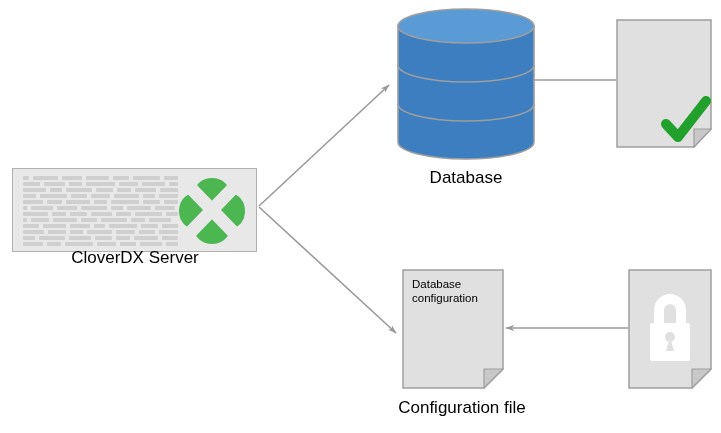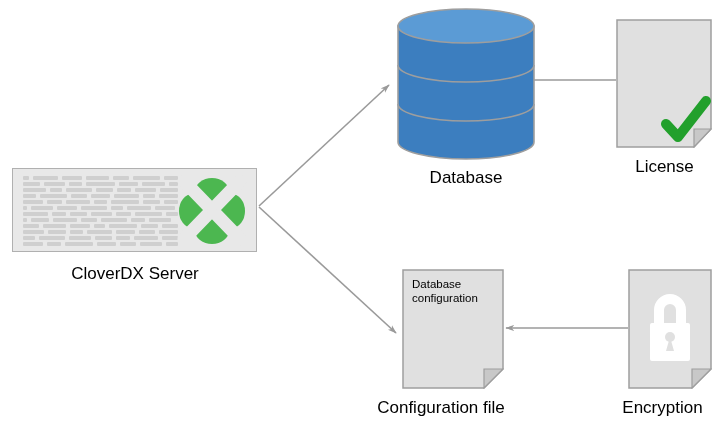--- a/index.html
+++ b/index.html
@@ -58,24 +58,24 @@
     position:absolute;left:10px;top:8px;width:88px;
     font-size:11.5px;line-height:14px;color:#000;
   }
   .conf-props{margin-top:12px;padding-left:8px;}
   
   #encryption-node{
     position:absolute;left:628px;top:269px;width:84px;height:120px;
   }
 
   
-  #label-server{left:0px;top:264px;width:270px;}
+  #label-server{left:0px;top:248px;width:270px;}
   #label-database{left:386px;top:168px;width:160px;}
   #label-license{left:612px;top:157px;width:105px;}
-  #label-config{left:336px;top:398px;width:210px;}
+  #label-config{left:357px;top:398px;width:210px;}
   #label-encryption{left:604px;top:398px;width:117px;}
 </style>
 </head>
 <body>
 
 <div class="stage">
 
   <svg class="svg-layer" viewBox="0 0 721 433">
     <defs>
       <marker id="ah" markerWidth="10" markerHeight="10" refX="8.2" refY="3.4" orient="auto" markerUnits="userSpaceOnUse">
@@ -246,17 +246,15 @@
     <g>
       <path d="M26,54 L26,41 A16,16 0 0 1 58,41 L58,54 L48,54 L48,41 A6,6 0 0 0 36,41 L36,54 Z" fill="#ffffff"></path>
       <rect x="22" y="54" width="40" height="38" rx="2" fill="#ffffff"></rect>
       <circle cx="42" cy="68" r="5" fill="#e0e0e0"></circle>
       <path d="M42,68 L38,82 L46,82 Z" fill="#e0e0e0"></path>
     </g>
   </svg>
 
   <div class="label" id="label-server">CloverDX Server</div>
   <div class="label" id="label-database">Database</div>
-  <div class="label" id="label-license">License</div>
   <div class="label" id="label-config">Configuration file</div>
-  <div class="label" id="label-encryption">Encryption</div>
 
 </div>
 
 </body></html>

